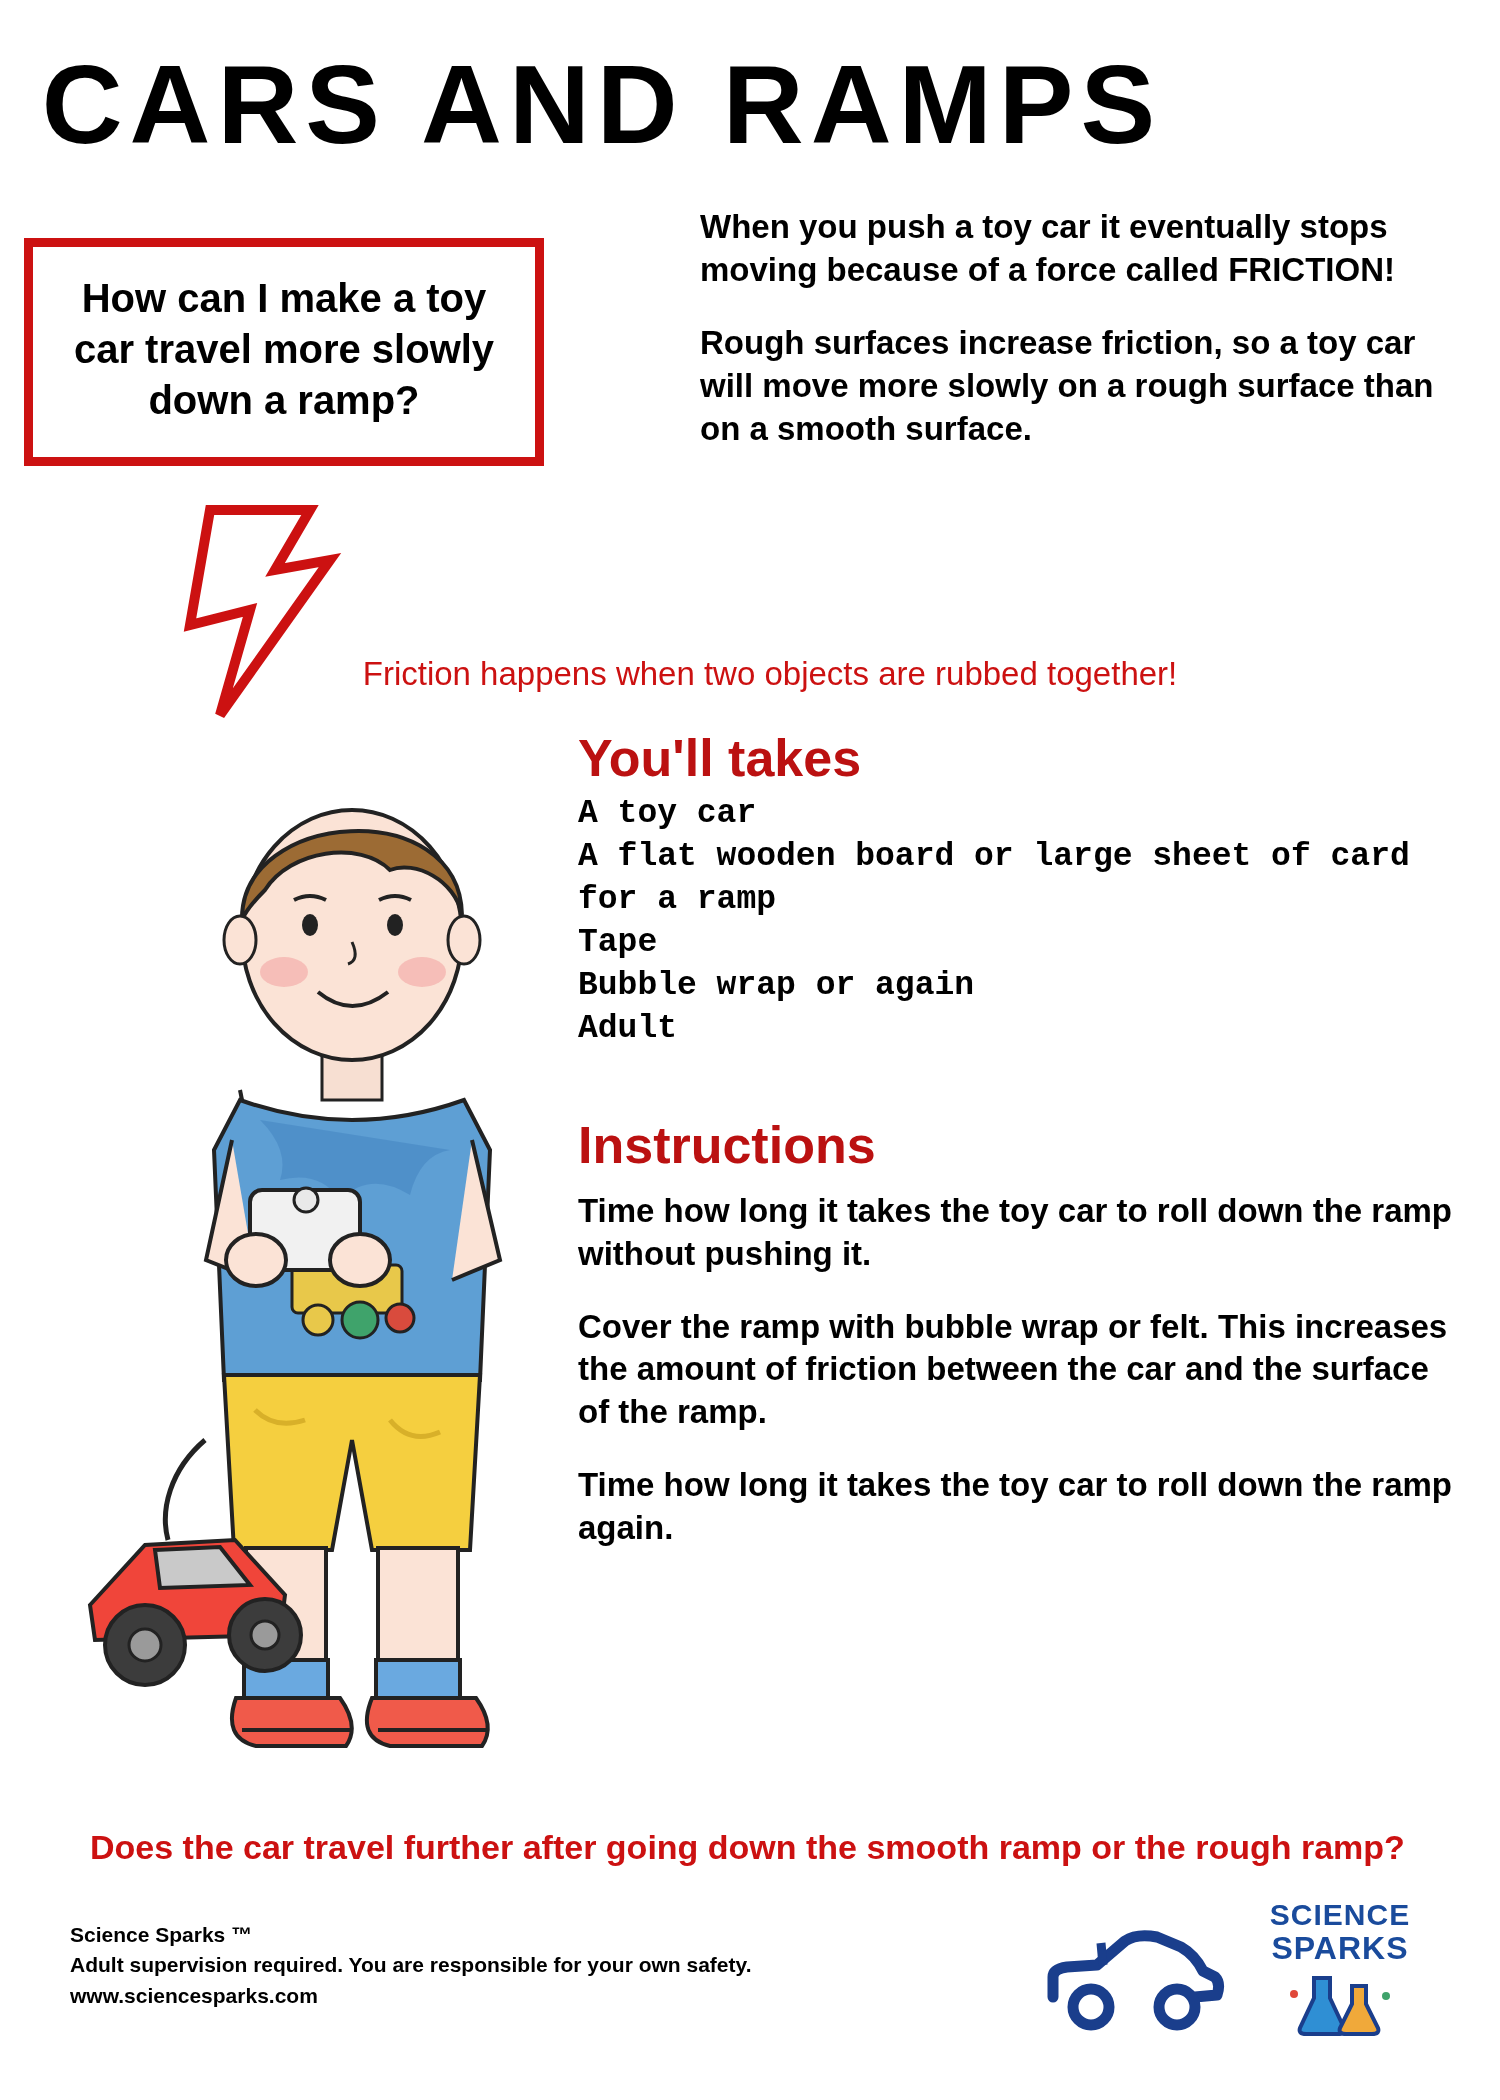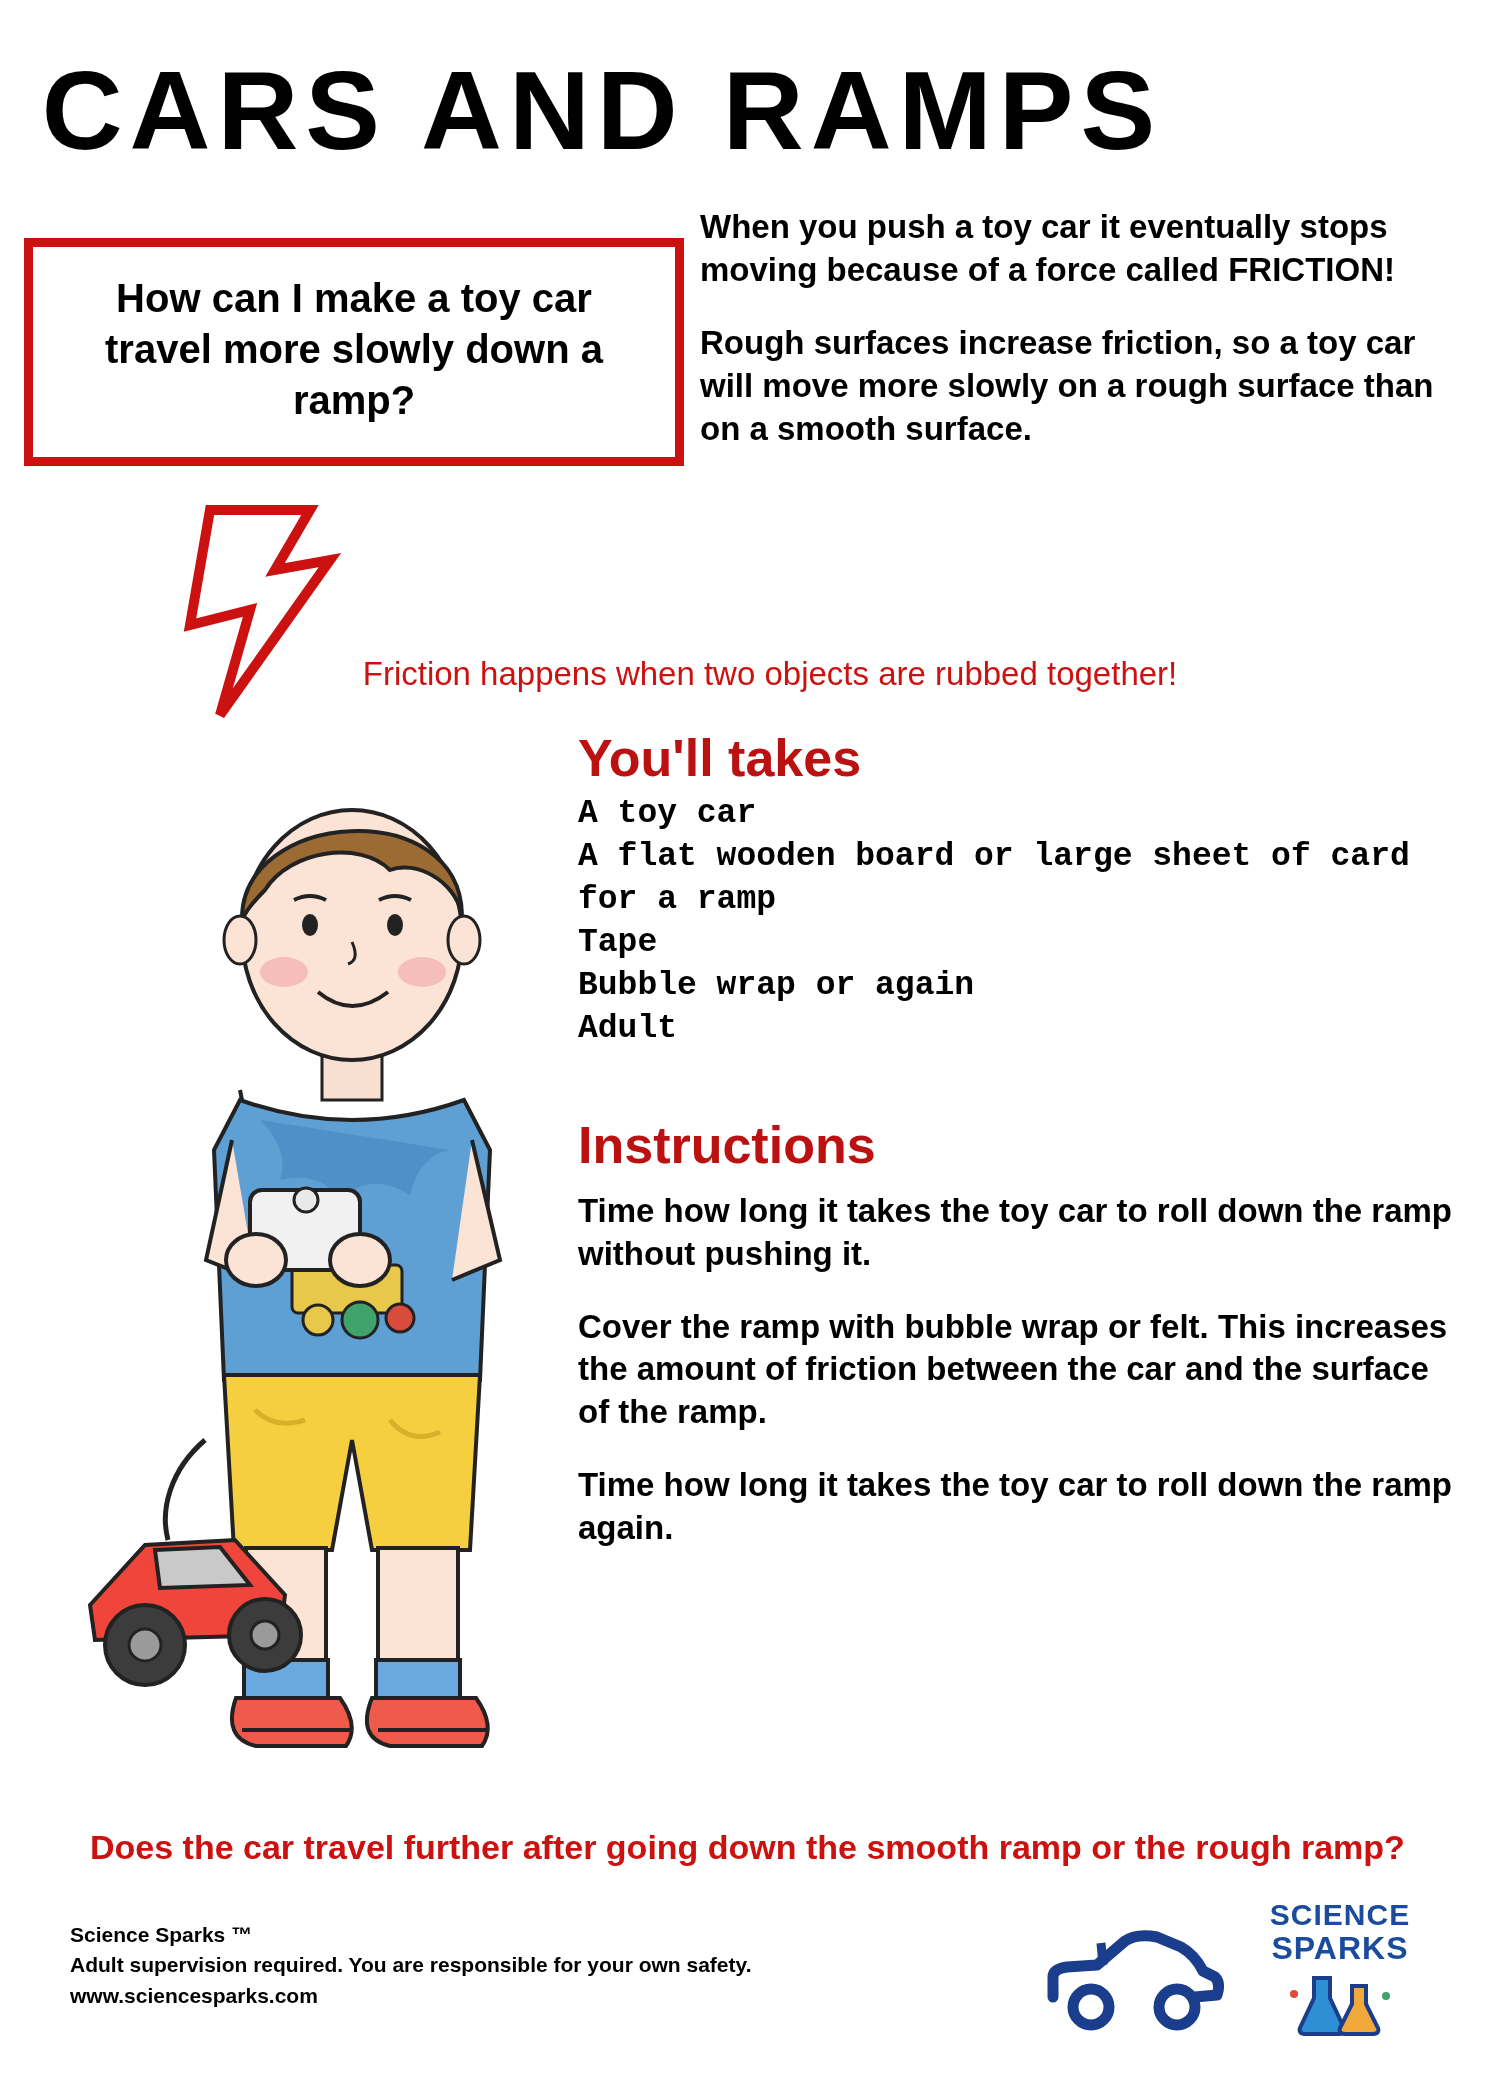--- a/index.html
+++ b/index.html
@@ -18,21 +18,21 @@
 
   .page {
     position: relative;
     width: 1500px;
     height: 2100px;
   }
 
   
   .title {
     position: absolute;
-    top: 52px;
+    top: 46px;
     left: 0;
     width: 1204px;
     text-align: center;
     font-size: 112px;
     font-weight: bold;
     letter-spacing: 7px;
     line-height: 1.05;
     color: #000;
     white-space: nowrap;
   }
@@ -42,21 +42,21 @@
     position: absolute;
     top: 238px;
     left: 24px;
     width: 640px;
   }
   .bubble-box {
     border: 9px solid #cc1111;
     background: #fff;
     padding: 26px 28px 30px 28px;
     box-sizing: border-box;
-    width: 660px;
+    width: 520px;
   }
   .bubble-text {
     font-size: 40px;
     font-weight: bold;
     line-height: 1.28;
     text-align: center;
     color: #000;
   }
   .bubble-tail {
     position: absolute;

